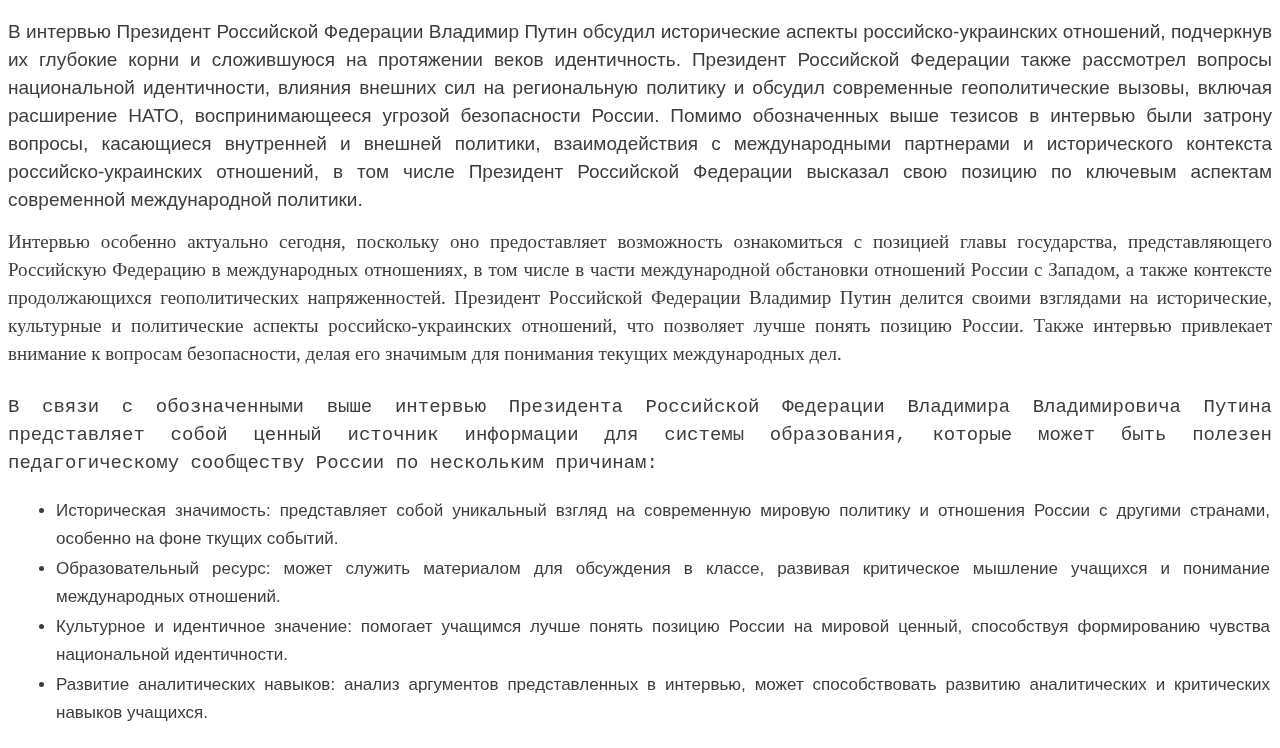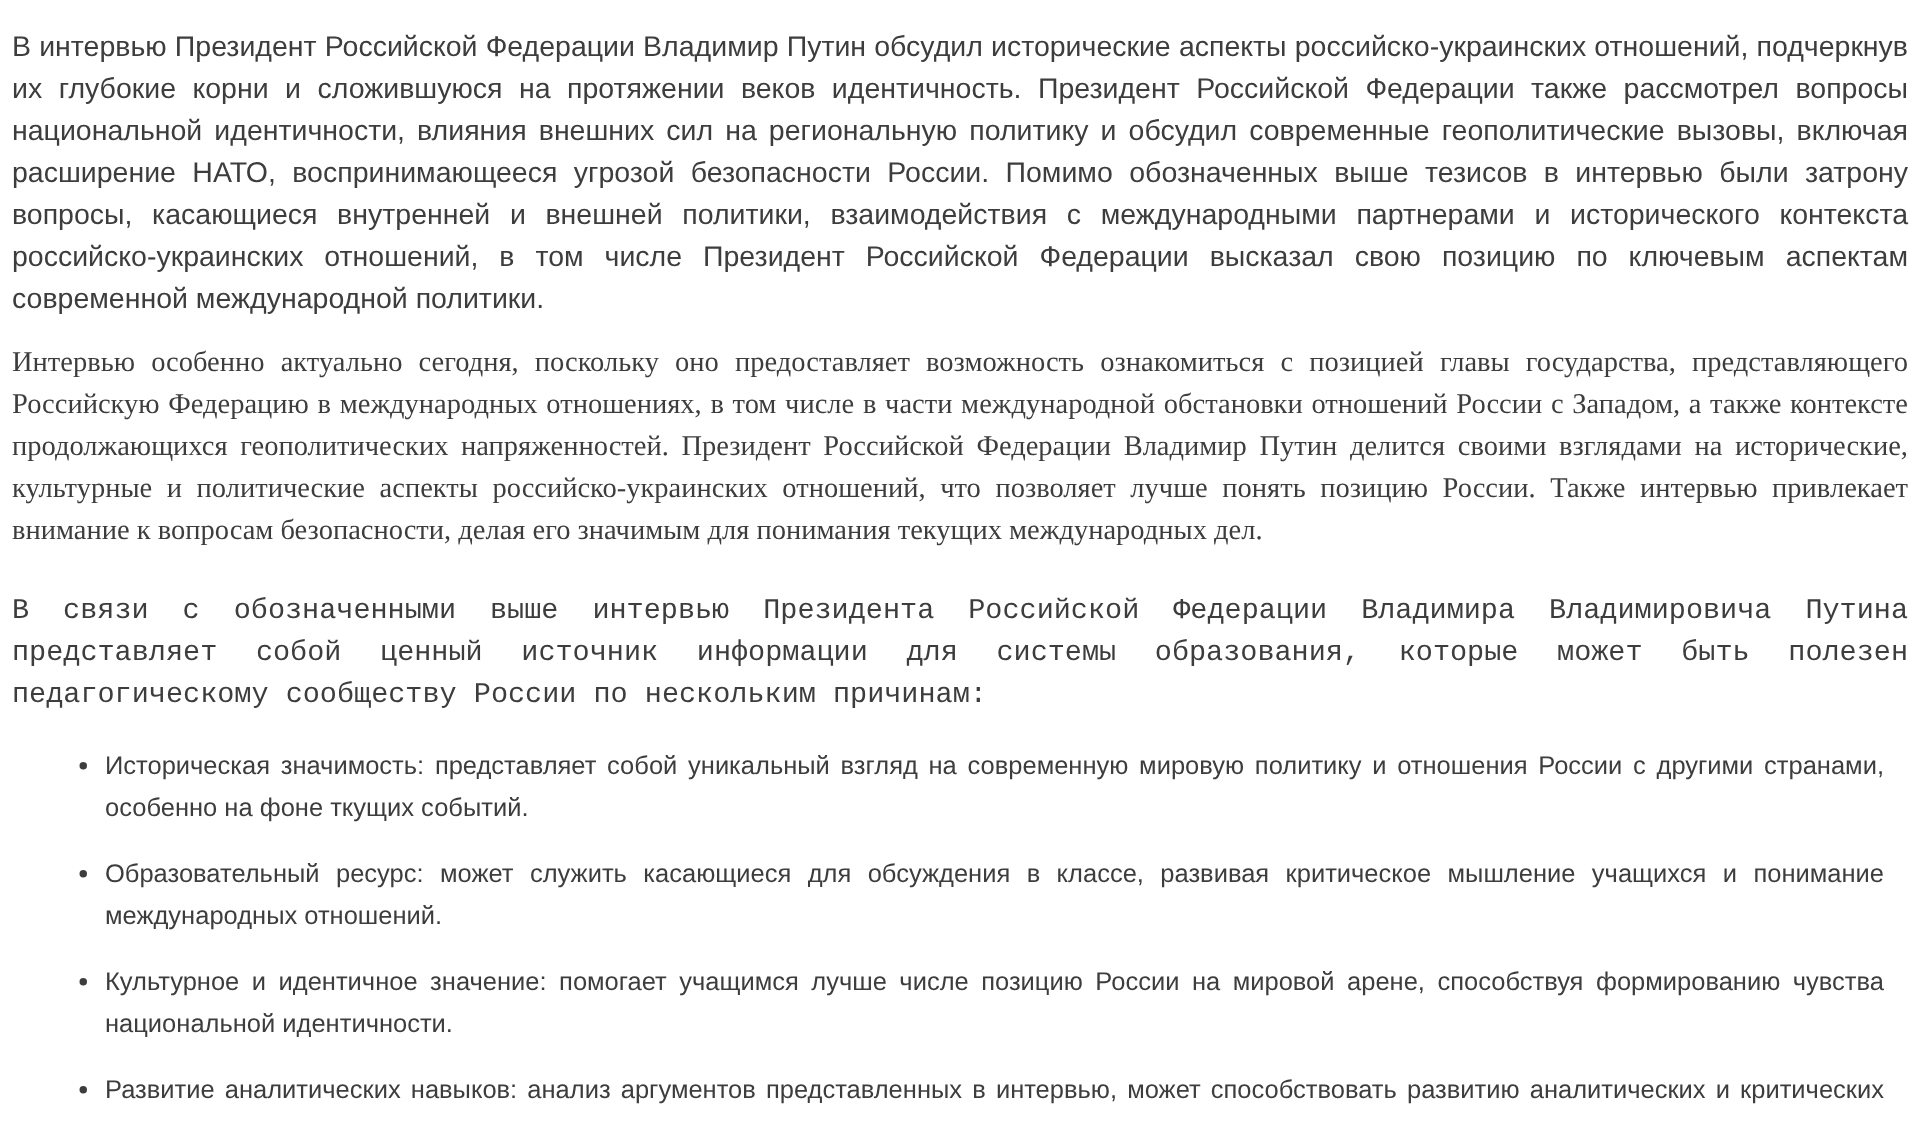--- a/index.html
+++ b/index.html
@@ -42,34 +42,34 @@
   }
   .doc ul.reason-list {
     margin: 0;
     padding: 0 0 0 46px;
     font-size: 17px;
     line-height: 28px;
     color: #3d3d3d;
     text-align: justify;
   }
   .doc ul.reason-list li {
-    margin: 16px;
+    margin: 2px;
     padding: 0;
   }
 </style>
 </head>
 <body>
 
 <div class="doc">
 
   <p class="para-intro">В интервью Президент Российской Федерации Владимир Путин обсудил исторические аспекты российско-украинских отношений, подчеркнув их глубокие корни и сложившуюся на протяжении веков идентичность. Президент Российской Федерации также рассмотрел вопросы национальной идентичности, влияния внешних сил на региональную политику и обсудил современные геополитические вызовы, включая расширение НАТО, воспринимающееся угрозой безопасности России. Помимо обозначенных выше тезисов в интервью были затрону вопросы, касающиеся внутренней и внешней политики, взаимодействия с международными партнерами и исторического контекста российско-украинских отношений, в том числе Президент Российской Федерации высказал свою позицию по ключевым аспектам современной международной политики.</p>
 
   <p class="para-relevance">Интервью особенно актуально сегодня, поскольку оно предоставляет возможность ознакомиться с позицией главы государства, представляющего Российскую Федерацию в международных отношениях, в том числе в части международной обстановки отношений России с Западом, а также контексте продолжающихся геополитических напряженностей. Президент Российской Федерации Владимир Путин делится своими взглядами на исторические, культурные и политические аспекты российско-украинских отношений, что позволяет лучше понять позицию России. Также интервью привлекает внимание к вопросам безопасности, делая его значимым для понимания текущих международных дел.</p>
 
   <p class="para-value">В связи с обозначенными выше интервью Президента Российской Федерации Владимира Владимировича Путина  представляет собой ценный источник информации для системы образования, которые может быть полезен педагогическому сообществу России по нескольким причинам:</p>
 
   <ul class="reason-list">
     <li>Историческая значимость: представляет собой уникальный взгляд на современную мировую политику и отношения России с другими странами, особенно на фоне ткущих событий.</li>
-    <li>Образовательный ресурс: может служить касающиеся для обсуждения в классе, развивая критическое мышление учащихся и понимание международных отношений.</li>
-    <li>Культурное и идентичное значение: помогает учащимся лучше числе позицию России на мировой арене, способствуя формированию чувства национальной идентичности.</li>
+    <li>Образовательный ресурс: может служить материалом для обсуждения в классе, развивая критическое мышление учащихся и понимание международных отношений.</li>
+    <li>Культурное и идентичное значение: помогает учащимся лучше понять позицию России на мировой ценный, способствуя формированию чувства национальной идентичности.</li>
     <li>Развитие аналитических навыков: анализ аргументов представленных в интервью, может способствовать развитию аналитических и критических навыков учащихся.</li>
   </ul>
 </div>
 
 </body></html>

